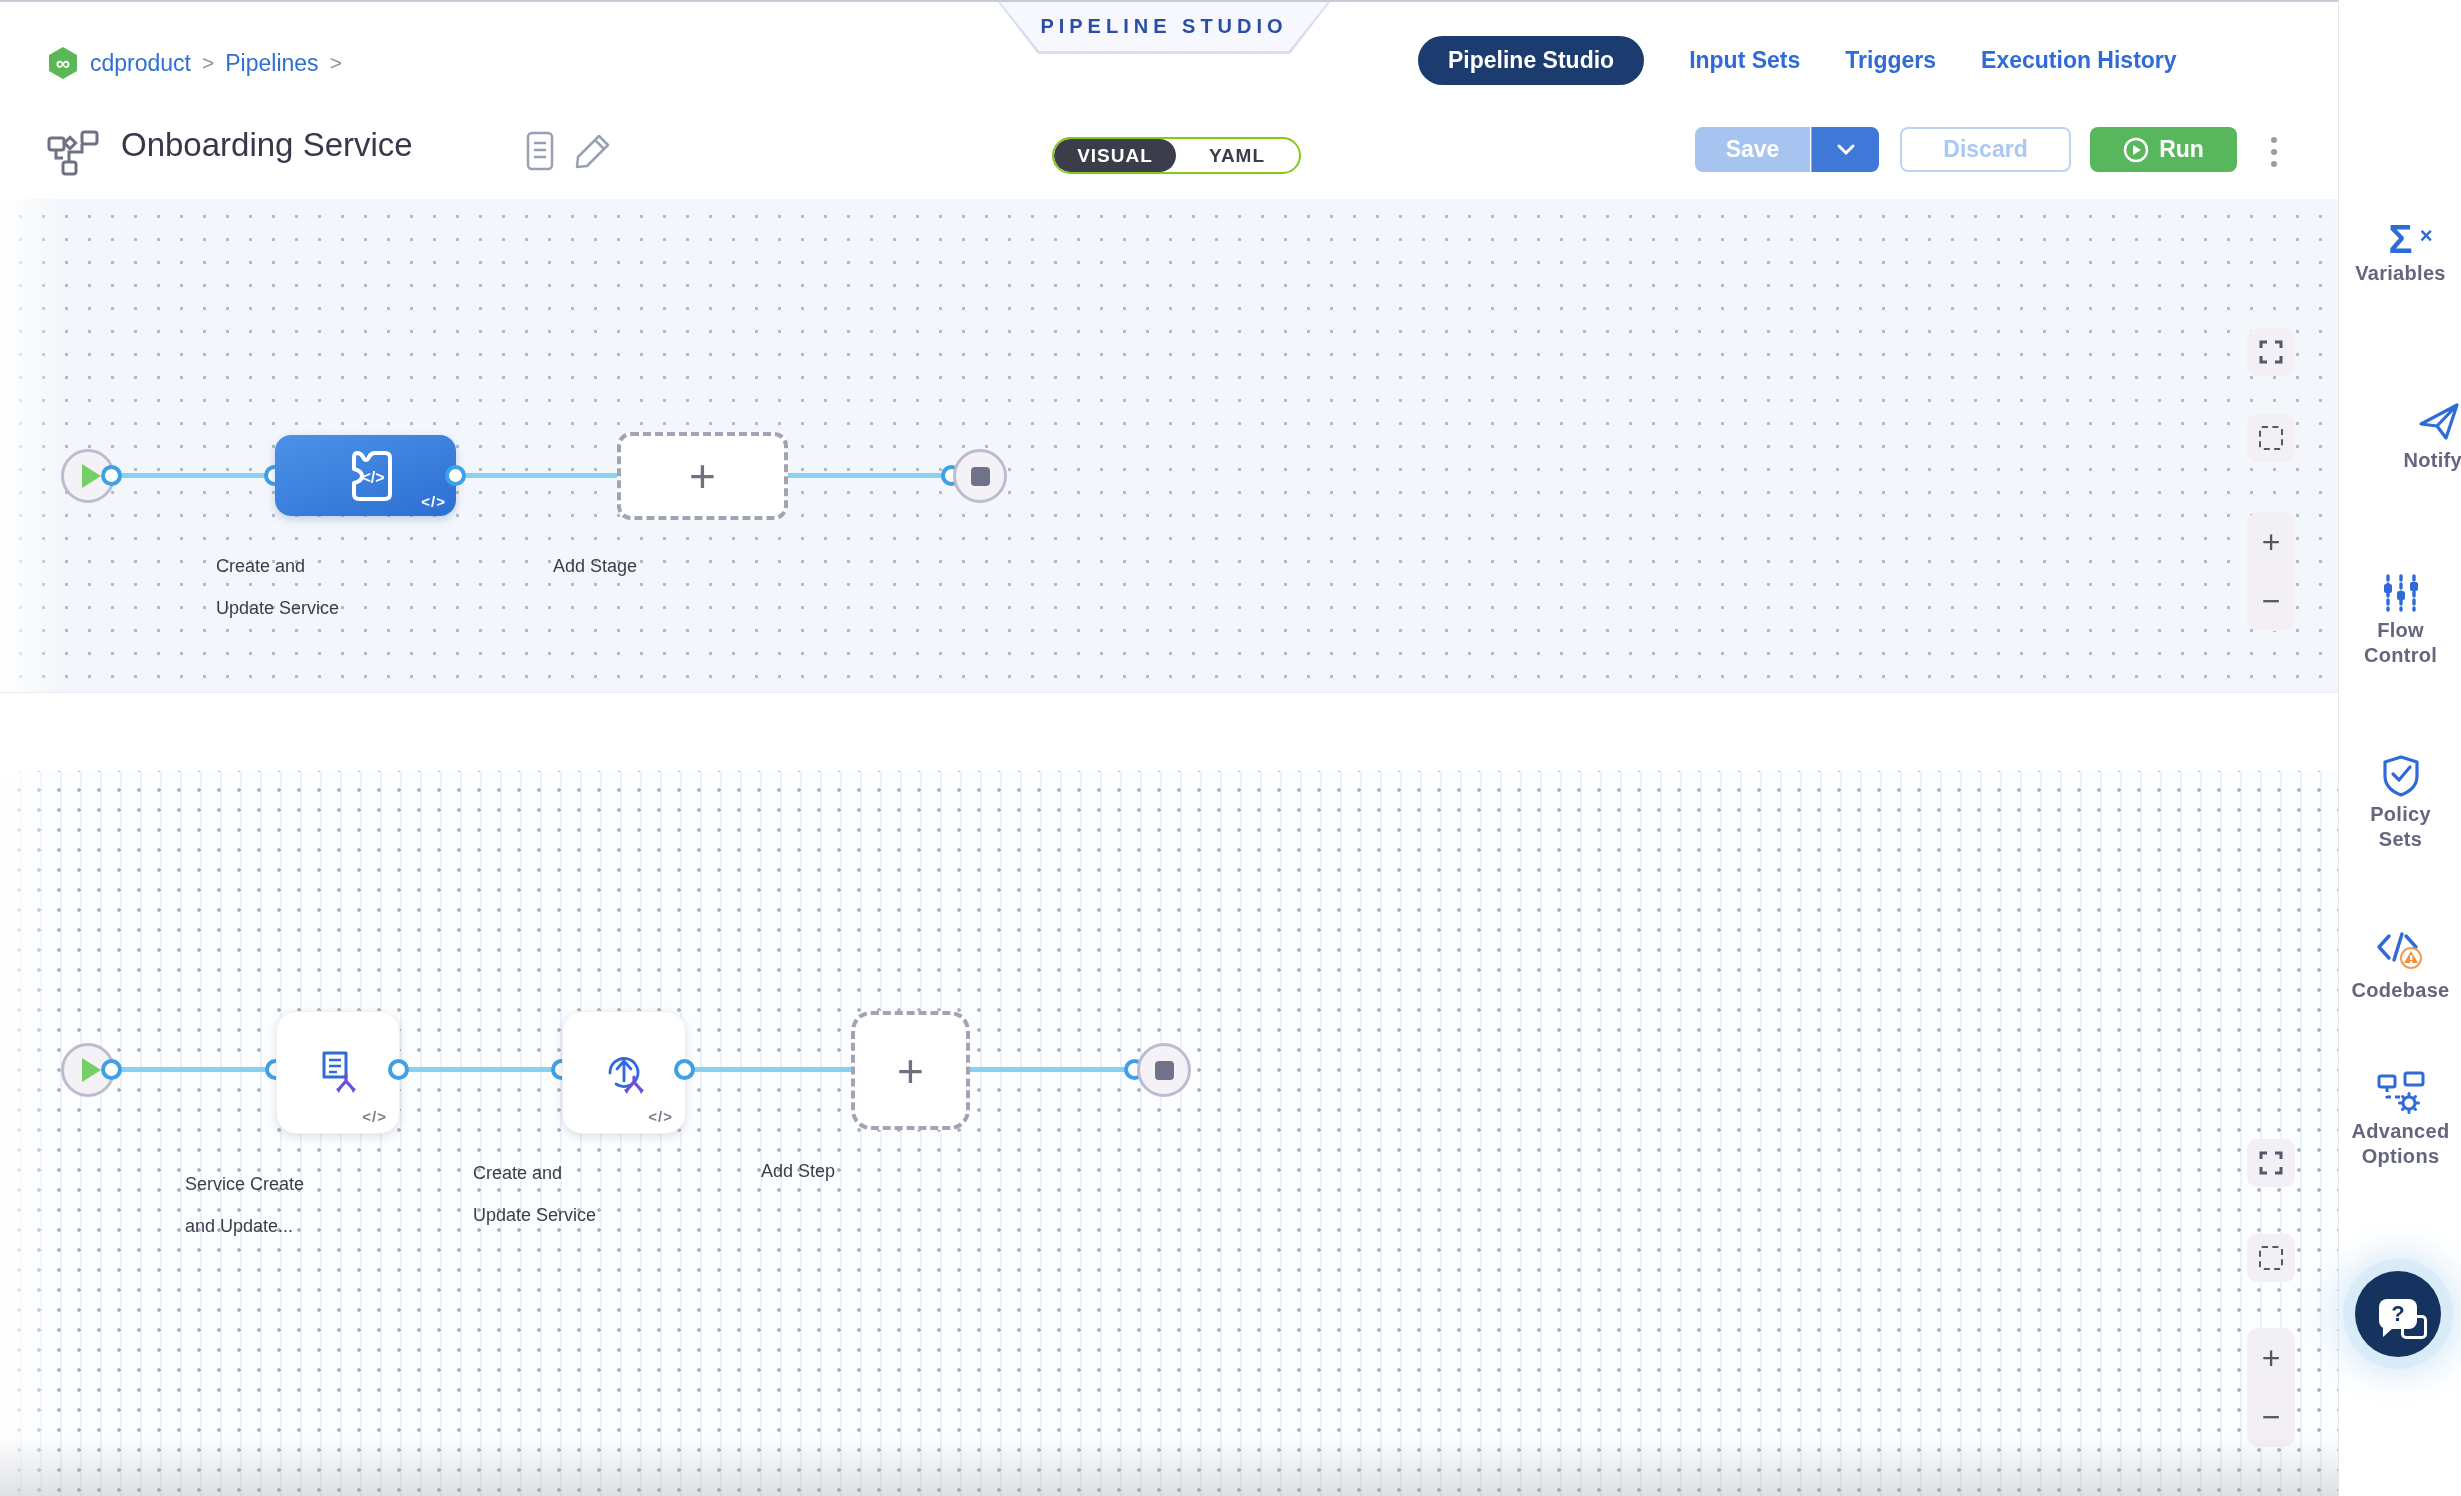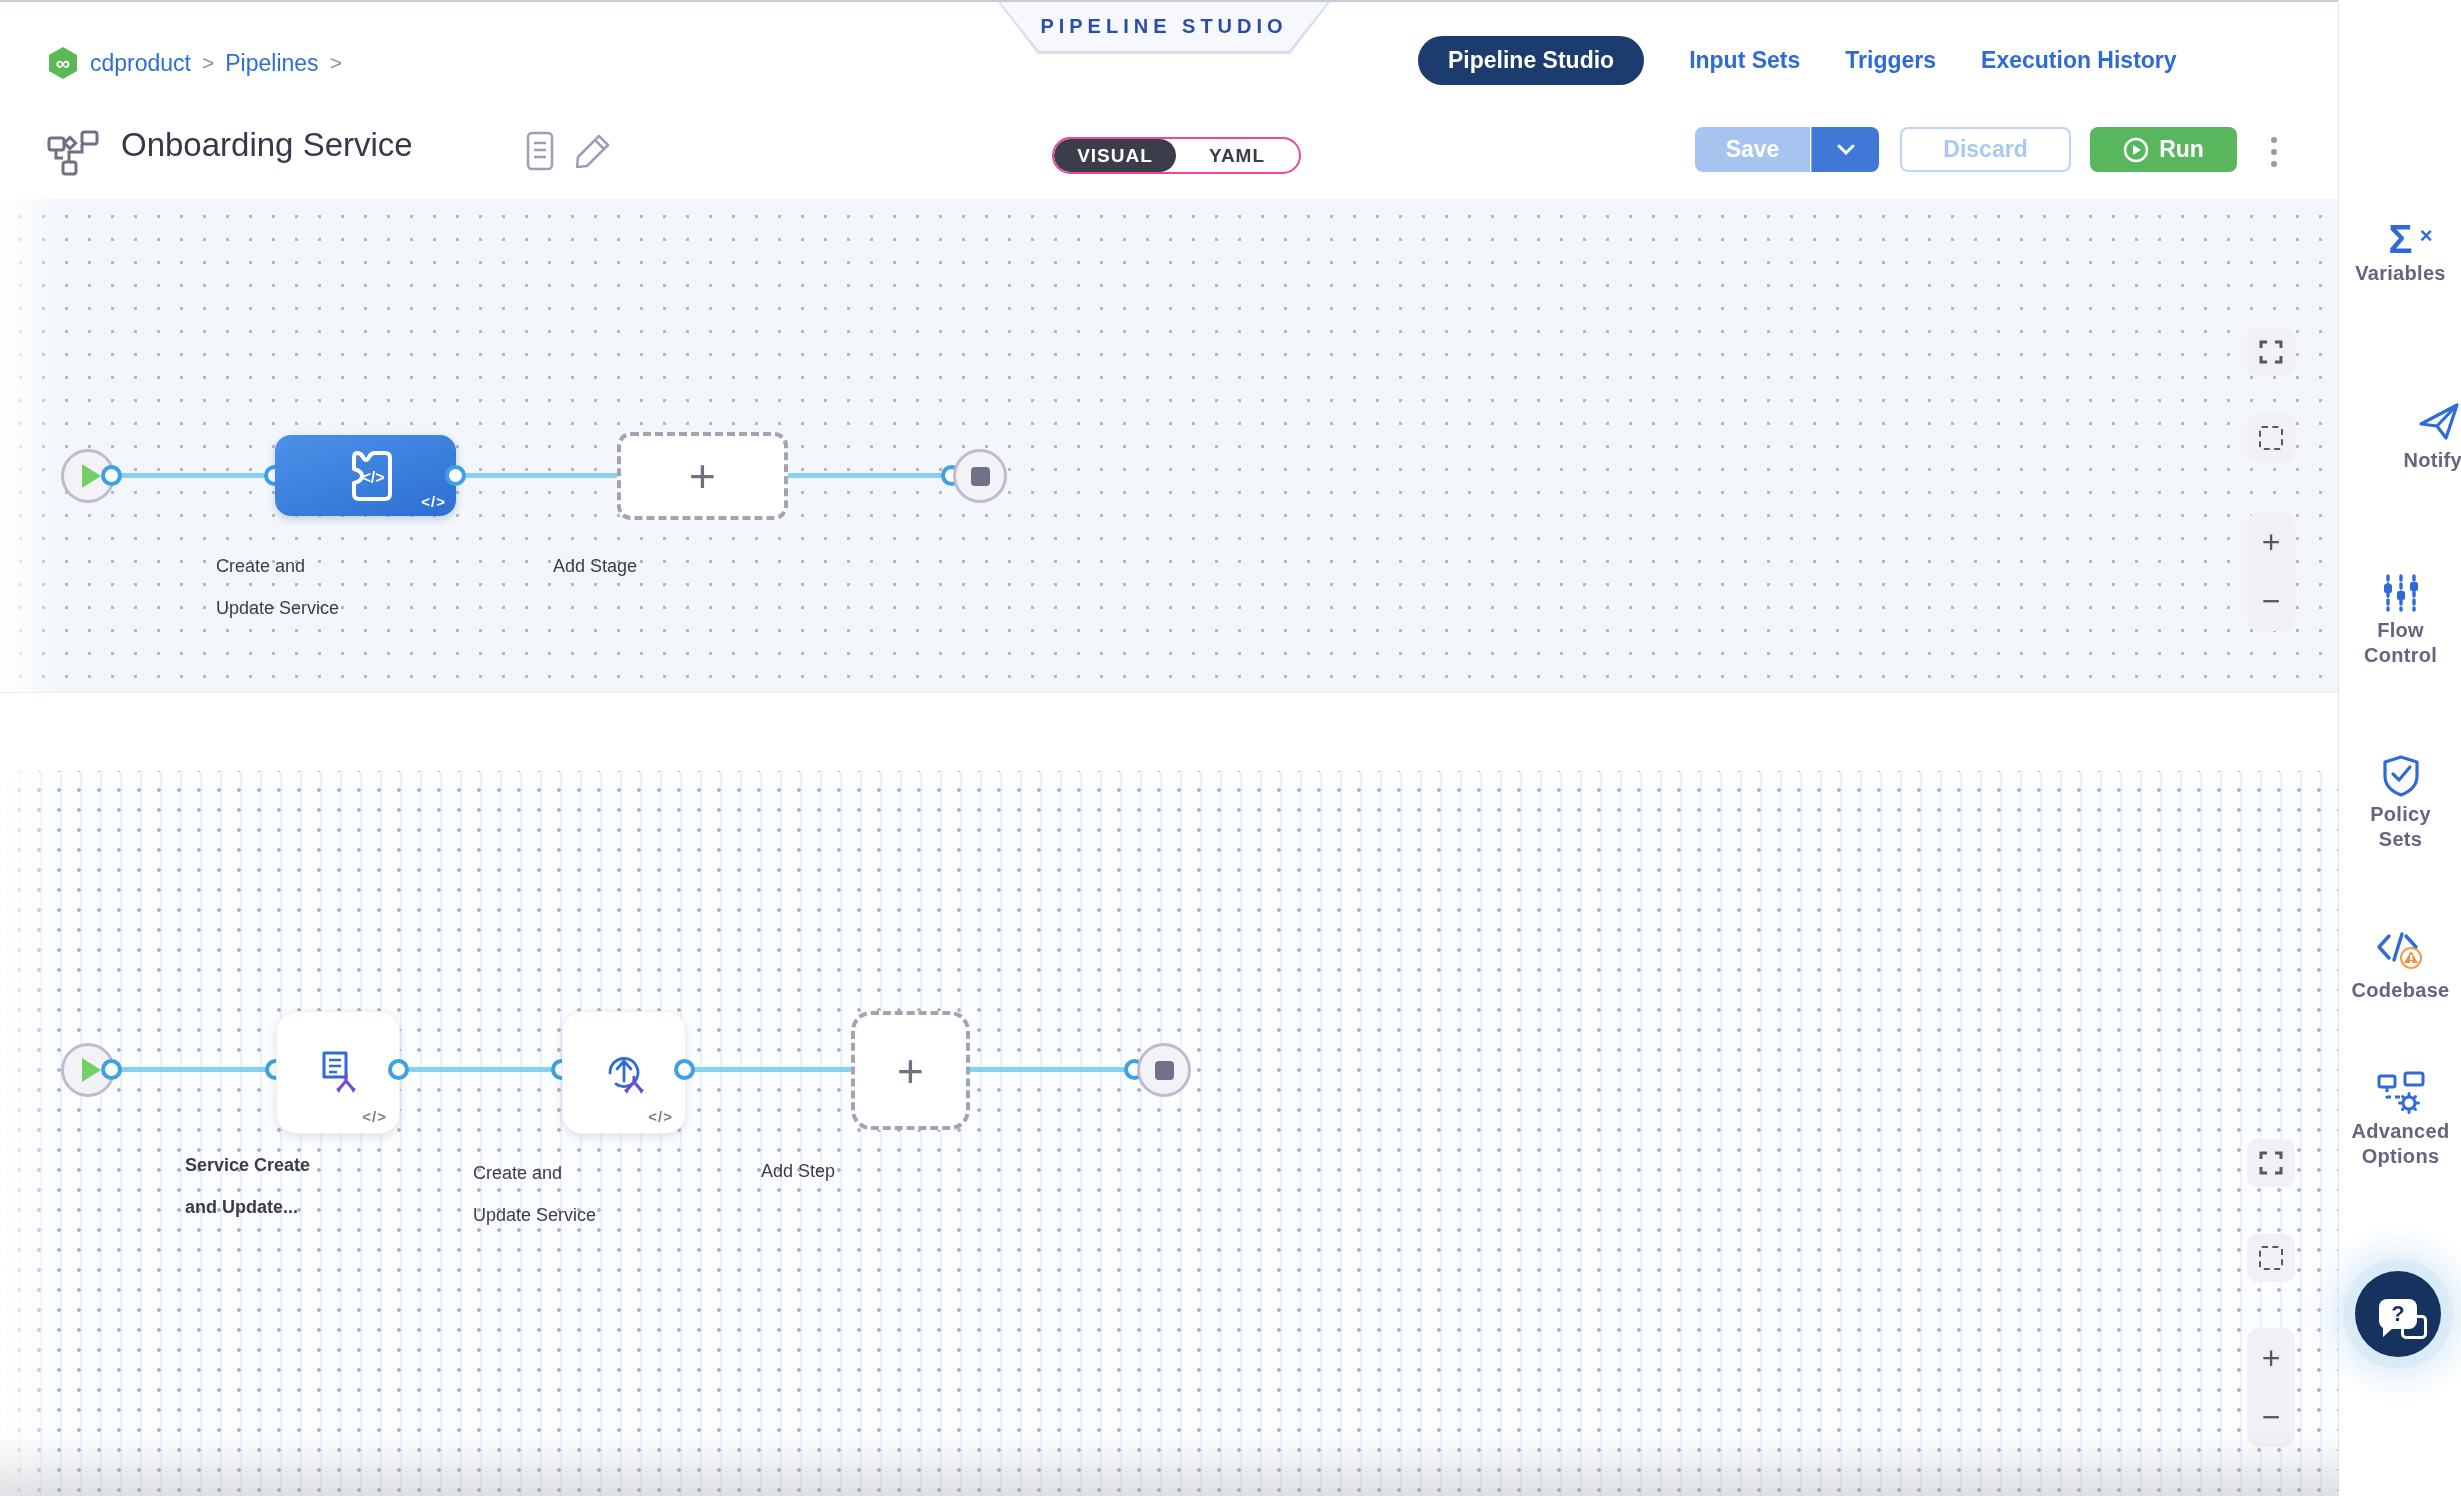--- a/index.html
+++ b/index.html
@@ -15,21 +15,21 @@
   #banner-inner span{color:#2b4da6;font-weight:bold;font-size:20px;letter-spacing:5px;}
   #nav-tabs{position:absolute;left:1418px;top:35px;height:50px;display:flex;align-items:center;gap:0;}
   .navpill{height:49px;line-height:49px;padding:0 30px;background:#1c3b6e;color:#fff;border-radius:25px;font-size:23px;font-weight:bold;}
   .navlink{font-size:23px;font-weight:bold;color:#2f6bd8;margin-left:45px;cursor:pointer;white-space:nowrap;}
   
   #titlebar{position:absolute;left:0;top:104px;width:2338px;height:95px;background:#fff;border-bottom:1px solid #e7eaee;}
   #pipe-icon{position:absolute;left:47px;top:26px;}
   #page-title{position:absolute;left:121px;top:22px;font-size:33px;font-weight:normal;color:#37384a;white-space:nowrap;}
   #doc-icon{position:absolute;left:525px;top:27px;cursor:pointer;}
   #pencil-icon{position:absolute;left:573px;top:27px;cursor:pointer;}
-  #toggle{position:absolute;left:1052px;top:33px;width:245px;height:33px;border:2px solid #ec4899;border-radius:19px;display:flex;background:#fff;overflow:hidden;}
+  #toggle{position:absolute;left:1052px;top:33px;width:245px;height:33px;border:2px solid #84cc16;border-radius:19px;display:flex;background:#fff;overflow:hidden;}
   .tg-seg{width:122px;line-height:33px;text-align:center;font-size:19px;font-weight:bold;letter-spacing:1px;color:#3c3d4b;cursor:pointer;}
   .tg-on{background:#3c3d4b;color:#fff;border-radius:17px;}
   .hbtn{position:absolute;top:23px;height:45px;border-radius:8px;font-size:23px;font-weight:bold;display:flex;align-items:center;justify-content:center;box-sizing:border-box;cursor:pointer;}
   #btn-save{left:1695px;width:115px;background:#a6c4ef;color:#fff;border-radius:8px 0 0 8px;}
   #btn-save-dd{left:1811px;width:68px;background:#4078d8;border-radius:0 8px 8px 0;border-left:1px solid #87a9e2;}
   #btn-discard{left:1900px;width:171px;background:#fff;border:2px solid #bdd5f4;color:#a9c8f2;}
   #btn-run{left:2090px;width:147px;background:#58b75c;color:#fff;gap:10px;}
   #kebab{position:absolute;left:2264px;top:28px;width:20px;height:40px;display:flex;flex-direction:column;align-items:center;justify-content:center;gap:6px;cursor:pointer;}
   #kebab i{width:6px;height:6px;border-radius:50%;background:#979baa;}
   
@@ -258,21 +258,21 @@
       <span class="codemark" style="right:12px;bottom:8px;color:#7c7f8b;">&lt;/&gt;</span>
     </div>
     <div class="port" style="left:674px;top:288px;"></div>
     <div class="addbox" style="left:851px;top:240px;width:111px;height:111px;border-radius:20px;">
       <span class="addplus">+</span>
     </div>
     <div class="port" style="left:1124px;top:288px;"></div>
     <div class="endcap" style="left:1137px;top:272px;">
         <div class="stop-sq"></div>
       </div>
-    <div class="node-label" style="left:185px;top:373px;font-weight:bold;">
+    <div class="node-label" style="left:185px;top:392px;">
       <div>Service Create</div>
       <div>and Update...</div>
     </div>
     <div class="node-label" style="left:473px;top:381px;">
       <div>Create and</div>
       <div>Update Service</div>
     </div>
     <div class="node-label" style="left:761px;top:379px;">
       <div>Add Step</div>
     </div>

